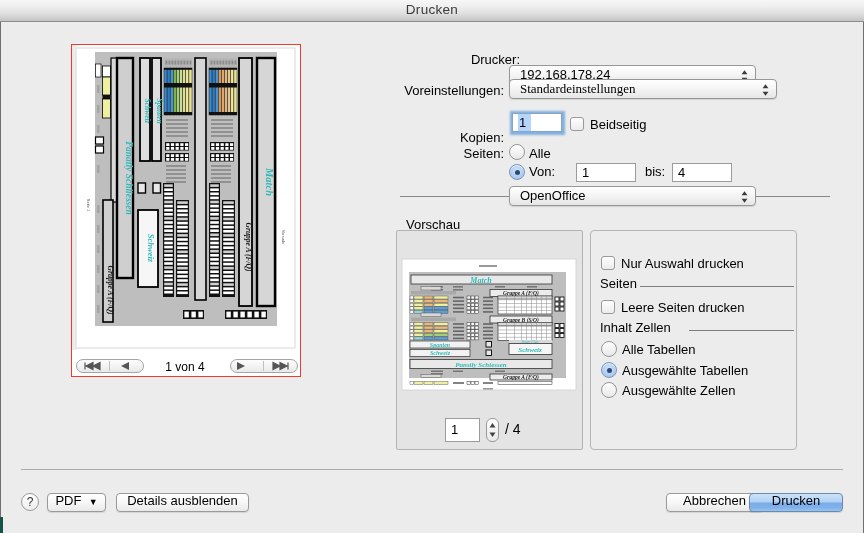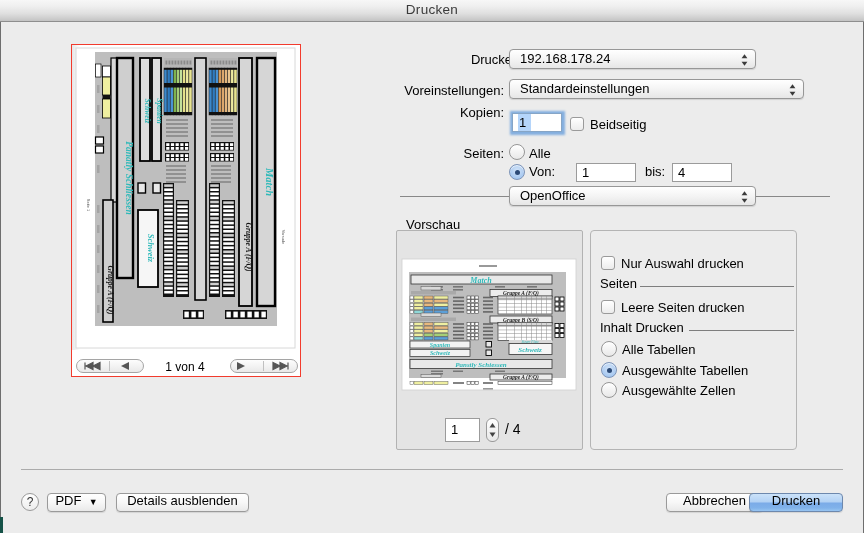--- a/index.html
+++ b/index.html
@@ -345,32 +345,32 @@
     <div class="navgrp" style="left:158px;top:314px;">
       <svg width="66" height="12" style="position:absolute;left:0;top:0;">
         <rect x="32" y="1" width="1" height="10" fill="#c0c0c0"></rect>
         <path d="M14 6 l-8 -4 v8 Z" fill="#555" transform="translate(0,0) scale(1,1)"></path>
         <path d="M42 2.5 l7 3.5 l-7 3.5 Z M49 2.5 l7 3.5 l-7 3.5 Z M57 2.5 v7" fill="#555" stroke="#555" stroke-width="1.2"></path>
       </svg>
     </div>
   </div>
 
   <div class="lbl r" style="left:396px;top:52px;width:124px;">Drucker:</div>
-  <div class="popup" style="left:509px;top:49px;width:247px;">192.168.178.24<span class="arrows"><svg width="9" height="18">
+  <div class="popup" style="left:509px;top:65px;width:247px;">192.168.178.24<span class="arrows"><svg width="9" height="18">
           <path d="M4.5 3.2 L7.4 7.3 L1.6 7.3 Z" fill="#3a3a3a"></path>
           <path d="M4.5 14.8 L7.4 10.7 L1.6 10.7 Z" fill="#3a3a3a"></path>
         </svg></span></div>
 
   <div class="lbl r" style="left:380px;top:83px;width:124px;">Voreinstellungen:</div>
-  <div class="popup" style="left:509px;top:79px;width:295px;">Standardeinstellungen<span class="arrows"><svg width="9" height="18">
+  <div class="popup" style="left:509px;top:79px;width:268px;font-family:Liberation Serif, serif;">Standardeinstellungen<span class="arrows"><svg width="9" height="18">
           <path d="M4.5 3.2 L7.4 7.3 L1.6 7.3 Z" fill="#3a3a3a"></path>
           <path d="M4.5 14.8 L7.4 10.7 L1.6 10.7 Z" fill="#3a3a3a"></path>
         </svg></span></div>
 
-  <div class="lbl r" style="left:380px;top:105px;width:124px;">Kopien:</div>
+  <div class="lbl r" style="left:380px;top:130px;width:124px;">Kopien:</div>
   <div class="tf" style="left:512px;top:113px;width:50px;height:19px;box-shadow:0 0 2px 2.5px rgba(106,160,220,.8);border-color:#86a5c6;"><span style="background:#b5d5fa;padding:1px 5px 1px 1px;">1</span></div>
   <div class="cb" style="left:570px;top:117px;"></div>
   <div class="lbl" style="left:590px;top:117px;">Beidseitig</div>
 
   <div class="lbl r" style="left:380px;top:146px;width:124px;">Seiten:</div>
   <div class="rd" style="left:509px;top:144px;"></div>
   <div class="lbl" style="left:529px;top:146px;">Alle</div>
   <div class="rd sel" style="left:509px;top:164px;"></div>
   <div class="lbl" style="left:529px;top:164px;">Von:</div>
   <div class="tf" style="left:576px;top:163px;width:60px;height:19px;">1</div>
@@ -576,21 +576,21 @@
   </div>
   <div class="lbl" style="left:505px;top:421px;font-size:14px;">/ 4</div>
 
   <div id="calcpanel"></div>
   <div class="cb" style="left:601px;top:256px;"></div>
   <div class="lbl" style="left:621px;top:256px;">Nur Auswahl drucken</div>
   <div class="lbl" style="left:600px;top:276px;">Seiten</div>
   <div class="hr" style="left:640px;top:286px;width:154px;"></div>
   <div class="cb" style="left:601px;top:300px;"></div>
   <div class="lbl" style="left:621px;top:300px;">Leere Seiten drucken</div>
-  <div class="lbl" style="left:600px;top:320px;">Inhalt Drucken</div>
+  <div class="lbl" style="left:600px;top:320px;">Inhalt Zellen</div>
   <div class="hr" style="left:689px;top:330px;width:105px;"></div>
   <div class="rd" style="left:601px;top:341px;"></div>
   <div class="lbl" style="left:622px;top:342px;">Alle Tabellen</div>
   <div class="rd sel" style="left:601px;top:362px;"></div>
   <div class="lbl" style="left:622px;top:363px;">Ausgewählte Tabellen</div>
   <div class="rd" style="left:601px;top:382px;"></div>
   <div class="lbl" style="left:622px;top:383px;">Ausgewählte Zellen</div>
 
   <div id="bottomdiv"></div>
   <div style="position:absolute;left:21px;top:493px;width:18px;height:18px;border-radius:50%;border:1px solid #9a9a9a;background:linear-gradient(180deg,#fff,#ededed);box-sizing:border-box;text-align:center;font-size:12px;line-height:16px;color:#333;">?</div>

